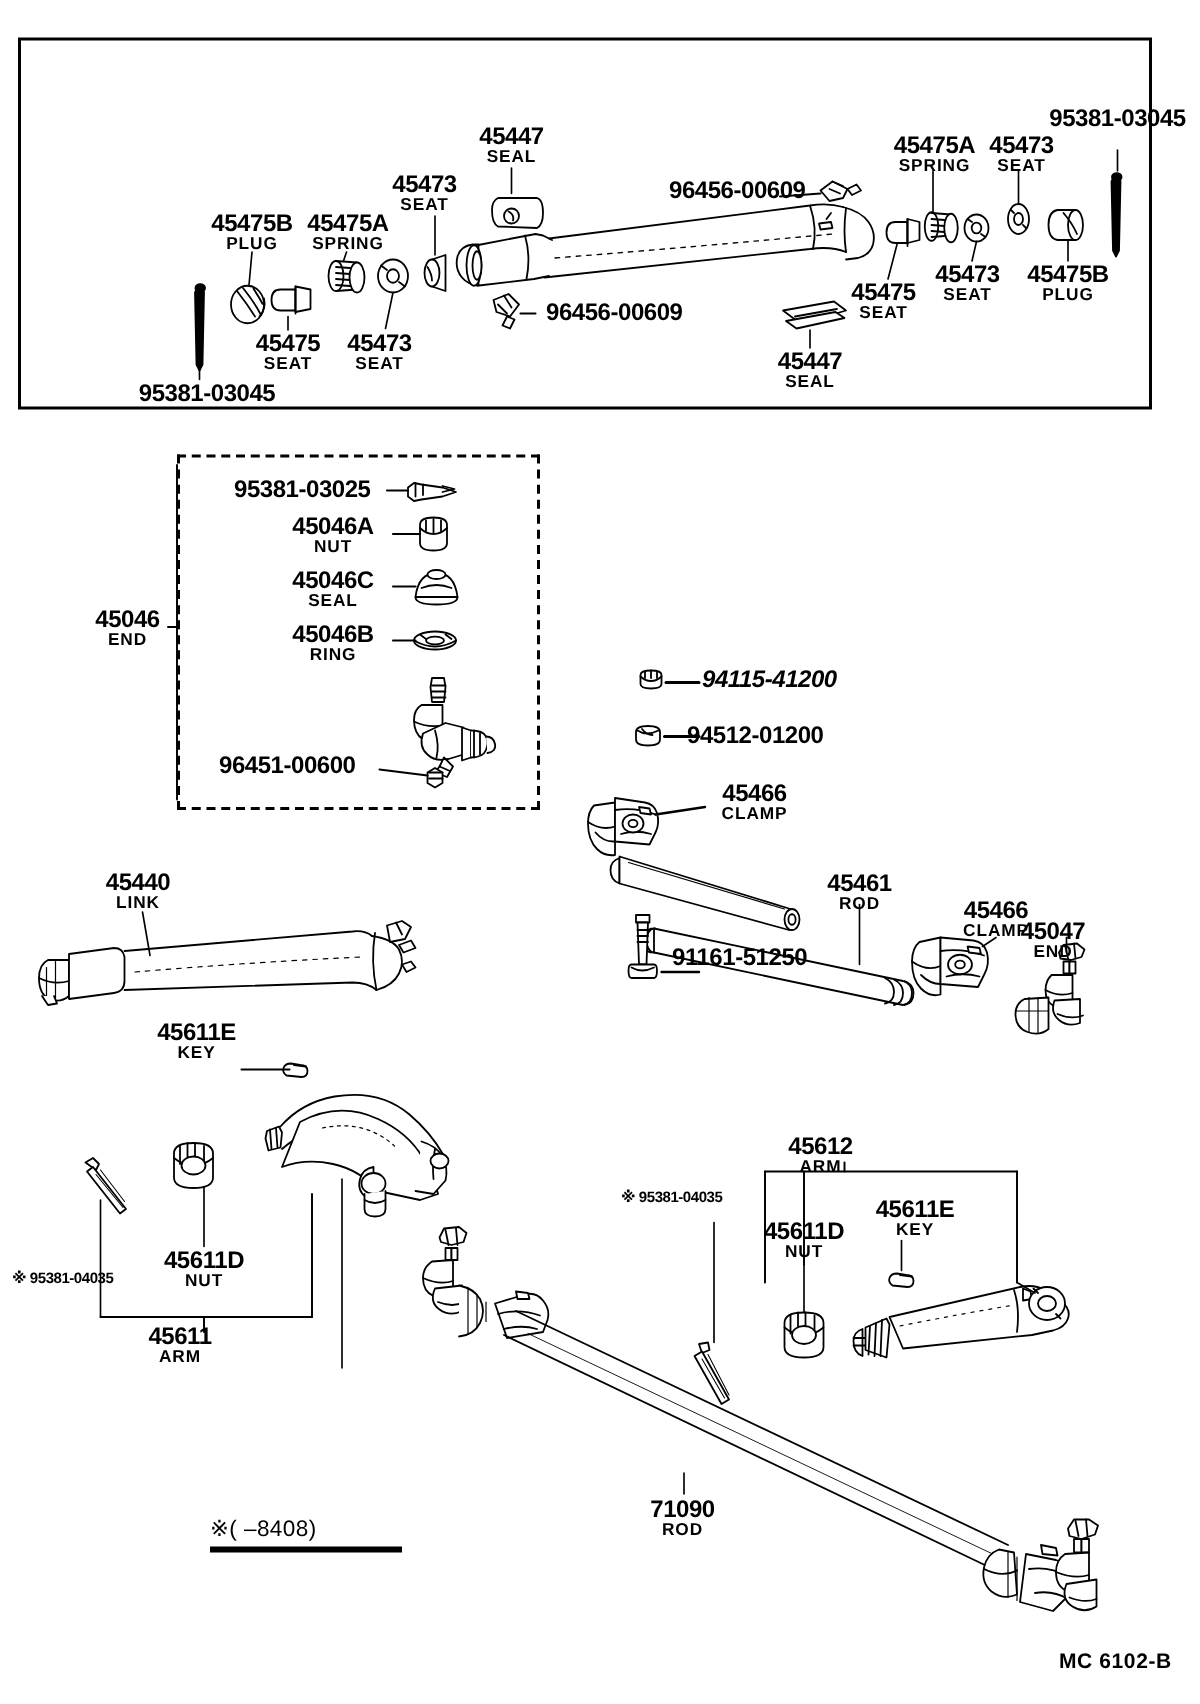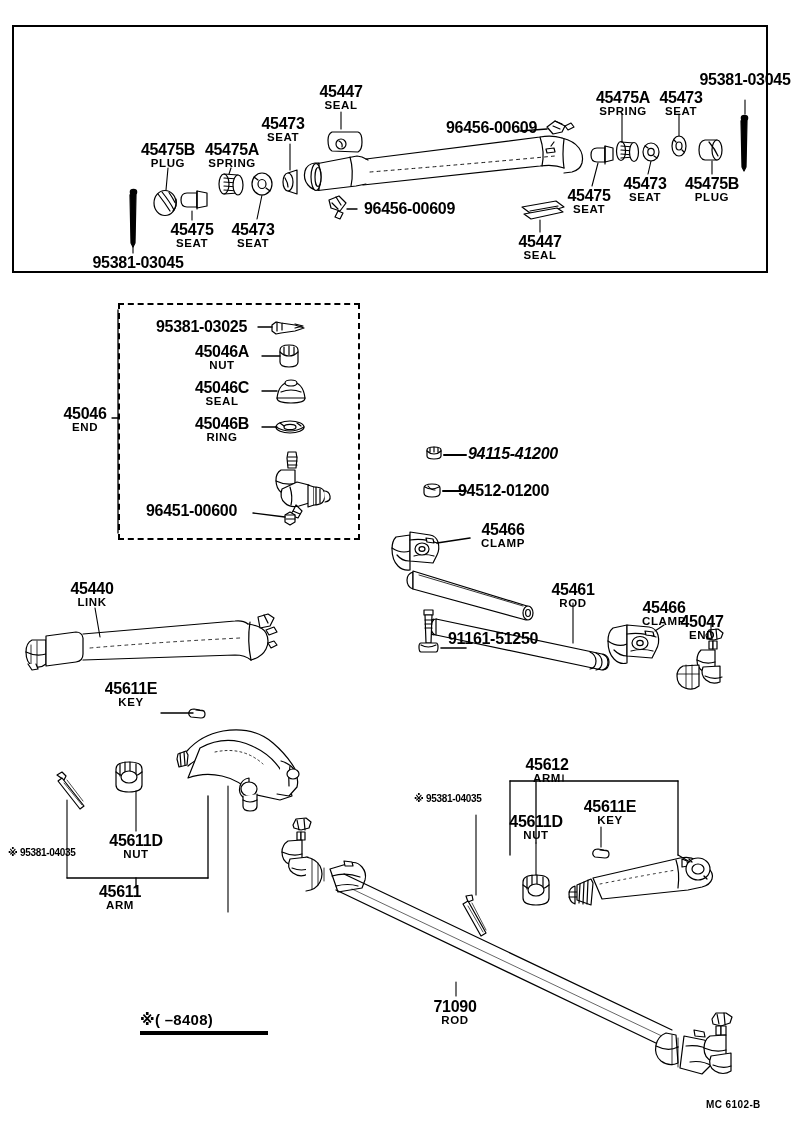--- a/index.html
+++ b/index.html
@@ -8,22 +8,22 @@
     font-family:"Liberation Sans","DejaVu Sans",sans-serif;
     color:#000;
   }
   #sheet{position:absolute;left:0;top:0;width:800px;height:1136px;}
   svg.art{position:absolute;left:0;top:0;width:800px;height:1136px;overflow:visible;}
   .lbl{position:absolute;white-space:nowrap;line-height:1.0;text-align:right;}
   .pn{font-size:16px;font-weight:bold;letter-spacing:-0.3px;}
   .pn.sm{font-size:10px;}
   .dsc{font-size:11.5px;font-weight:bold;letter-spacing:0.6px;}
   .ctr{text-align:center;transform:translateX(-50%);}
-  .code{font-size:10px;font-weight:bold;letter-spacing:0.4px;}
-  .note{font-size:15px;font-weight:bold;letter-spacing:0.3px;}
+  .code{font-size:14px;font-weight:bold;letter-spacing:0.4px;}
+  .note{font-size:15px;font-weight:normal;letter-spacing:0.3px;}
   .noteline{position:absolute;background:#000;height:4px;}
   .panel{position:absolute;border:2.5px solid #000;box-sizing:border-box;}
   .dashbox{position:absolute;box-sizing:border-box;
     border:2px dashed #000;}
 </style>
 </head>
 <body>
 
 <div id="sheet">
 

